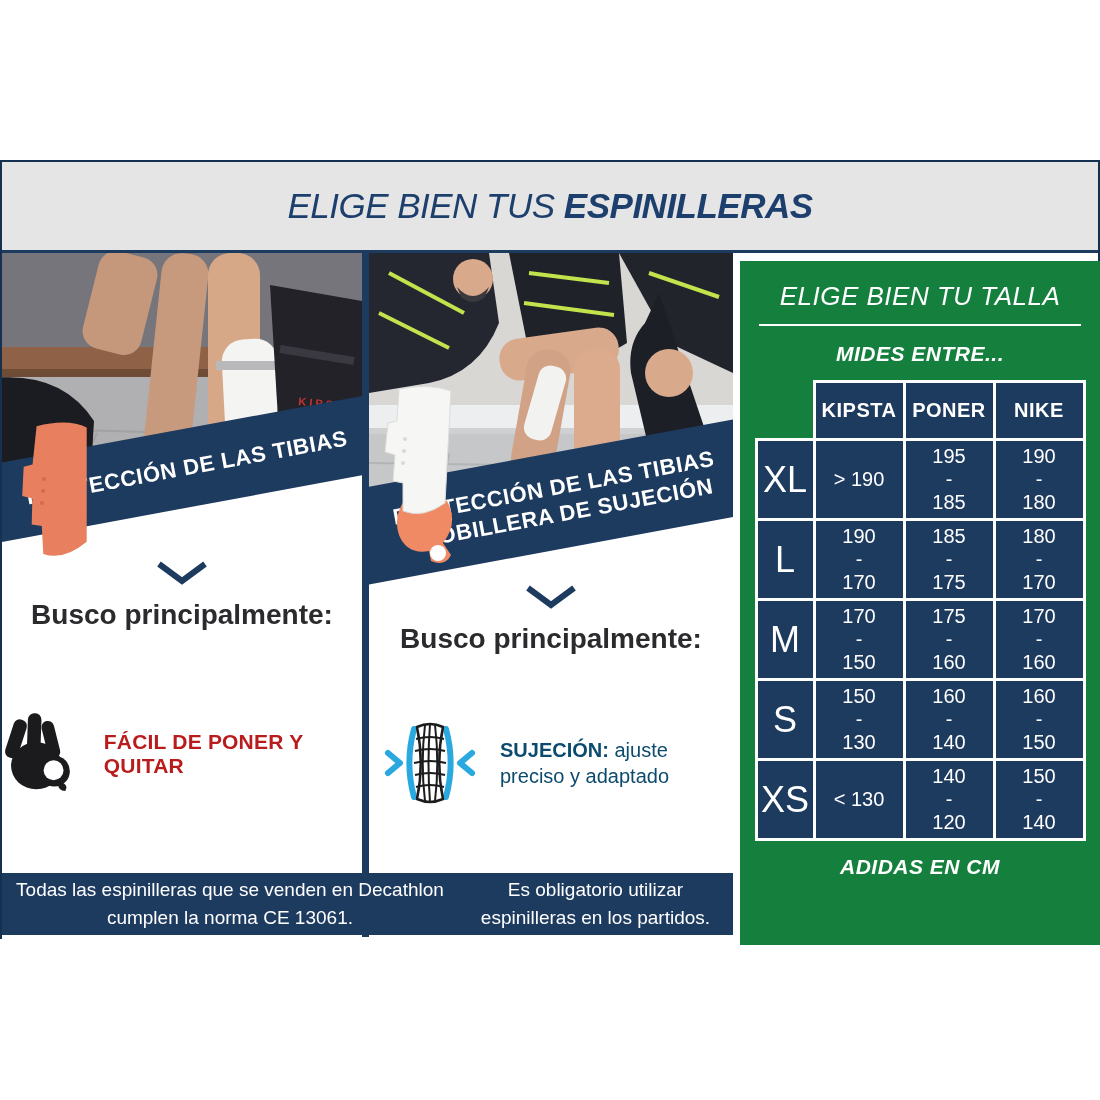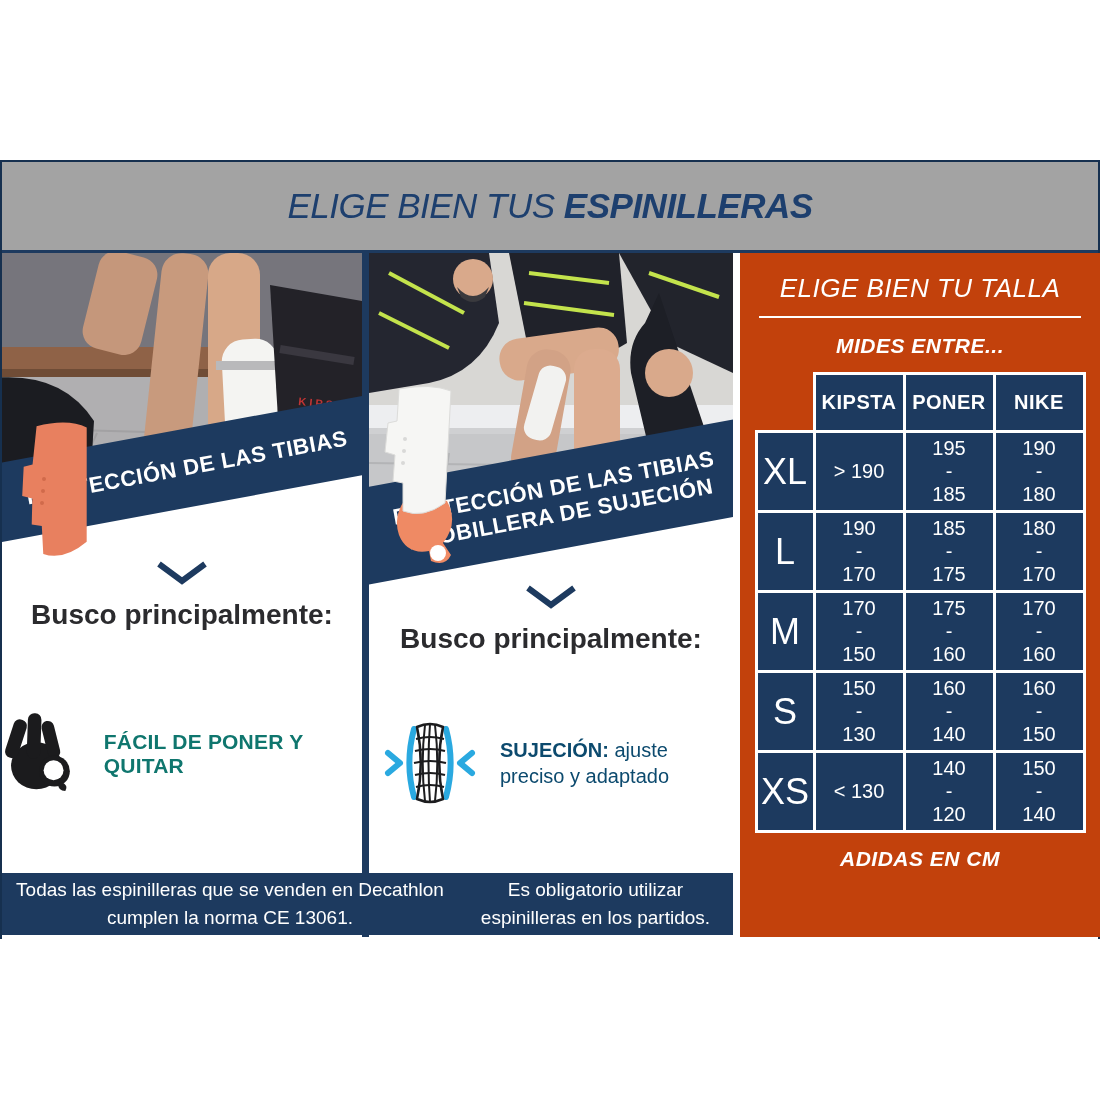--- a/index.html
+++ b/index.html
@@ -12,21 +12,21 @@
     overflow:hidden;
   }
   .frame {
     position:absolute; left:0; top:160px; width:1100px; height:779px;
     border-top:2px solid #16304f;
     border-left:2px solid #16304f;
     border-right:2px solid #16304f;
   }
   
   .title-band {
-    height:91px; background:#a3a3a3; border-bottom:3px solid #1d3a5f;
+    height:91px; background:#e5e5e5; border-bottom:3px solid #1d3a5f;
     display:flex; align-items:center; justify-content:center;
   }
   .main-title {
     font-style:italic; font-size:35px; letter-spacing:-0.5px; color:#1d3f6e;
     font-weight:400; white-space:pre;
   }
   .main-title b { font-weight:800; }
   
   .content-row { position:relative; width:1096px; height:684px; }
   .col {
@@ -54,33 +54,33 @@
   .guard-badge2 { left:2px; top:130px; width:100px; height:185px; }
   
   .chev { display:block; margin:6px auto 0 auto; }
   .col2 .chev { margin-top:0px; }
   .busco {
     text-align:center; font-size:28px; font-weight:700; color:#2b2b2e; margin-top:12px;
   }
   .feature {
     display:flex; align-items:center; justify-content:center; gap:24px; margin-top:78px;
   }
-  .feature-label { font-size:21px; font-weight:800; color:#0f766e; letter-spacing:0.2px; }
+  .feature-label { font-size:21px; font-weight:800; color:#b91c1c; letter-spacing:0.2px; }
   .feature-label2 { font-size:20px; color:#0c4a6e; width:218px; line-height:1.3; text-align:left; }
   .feature-label2 b { font-weight:800; }
   
   .bottom-banner {
     position:absolute; left:0; top:620px; width:731px; height:62px; background:#1d3a5f;
     display:flex; flex-direction:row; align-items:center; justify-content:center;
     color:#ffffff; font-size:19px; line-height:1.45; text-align:center; z-index:5;
   }
   
   .size-panel {
-    position:absolute; left:738px; top:0; width:360px; height:684px;
-    background:#c2410c; color:#ffffff; text-align:center;
+    position:absolute; left:738px; top:8px; width:360px; height:684px;
+    background:#15803d; color:#ffffff; text-align:center;
   }
   .panel-title { font-style:italic; font-size:26px; font-weight:400; margin-top:20px; letter-spacing:0.5px; }
   .panel-rule { width:322px; height:2px; background:#ffffff; margin:12px auto 0 auto; }
   .panel-sub { font-style:italic; font-size:21px; font-weight:800; margin-top:16px; letter-spacing:0.5px; }
   table.sizes {
     border-collapse:collapse; margin:14px auto 0 auto;
   }
   table.sizes th, table.sizes td {
     border:3px solid #ffffff; background:#1d3a5f; color:#ffffff;
   }

